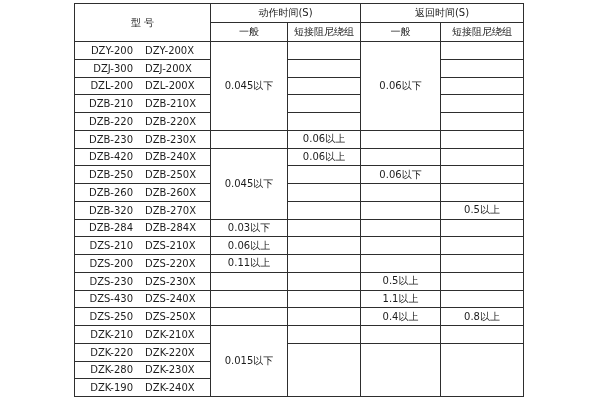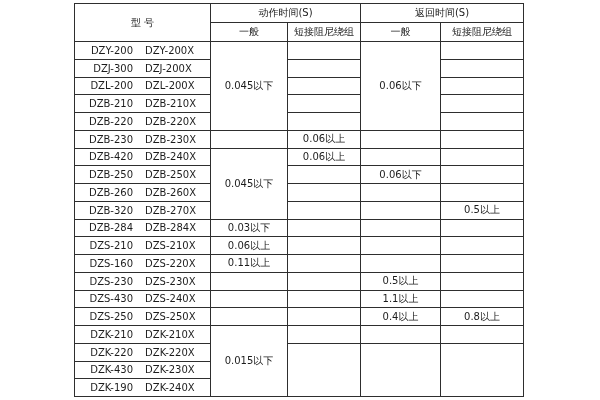--- a/index.html
+++ b/index.html
@@ -204,21 +204,21 @@
     </td>
     <td>0.06以上</td>
     <td></td>
     <td></td>
     <td></td>
   </tr>
 
   <tr class="data">
     <td>
       <div class="model-pair">
-        <span>DZS-160</span>
+        <span>DZS-200</span>
         <span>DZS-220X</span>
       </div>
     </td>
     <td>0.11以上</td>
     <td></td>
     <td></td>
     <td></td>
   </tr>
 
   <tr class="data">
@@ -281,21 +281,21 @@
       </div>
     </td>
     <td rowspan="3"></td>
     <td rowspan="3"></td>
     <td rowspan="3"></td>
   </tr>
 
   <tr class="data">
     <td>
       <div class="model-pair">
-        <span>DZK-430</span>
+        <span>DZK-280</span>
         <span>DZK-230X</span>
       </div>
     </td>
   </tr>
 
   <tr class="data">
     <td>
       <div class="model-pair">
         <span>DZK-190</span>
         <span>DZK-240X</span>

